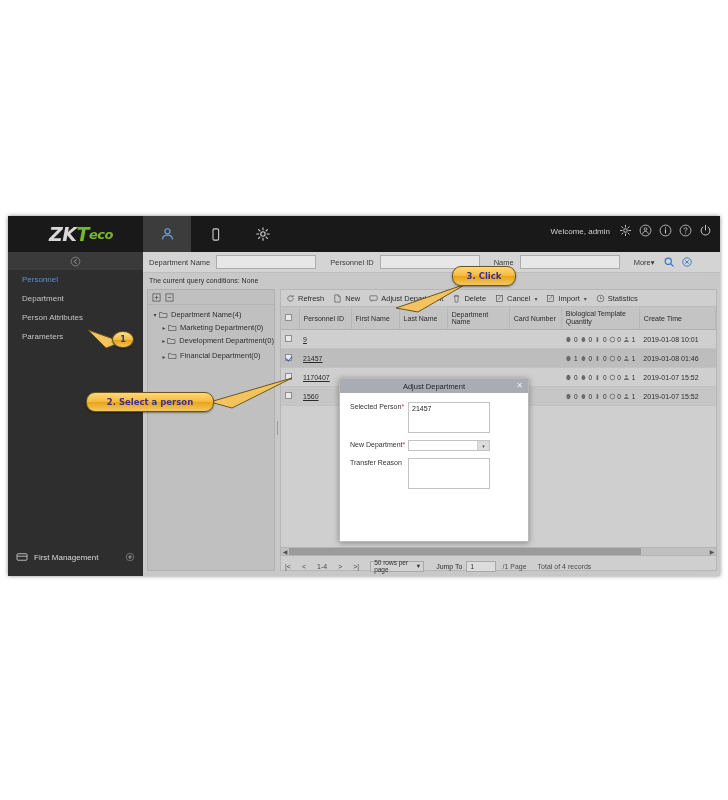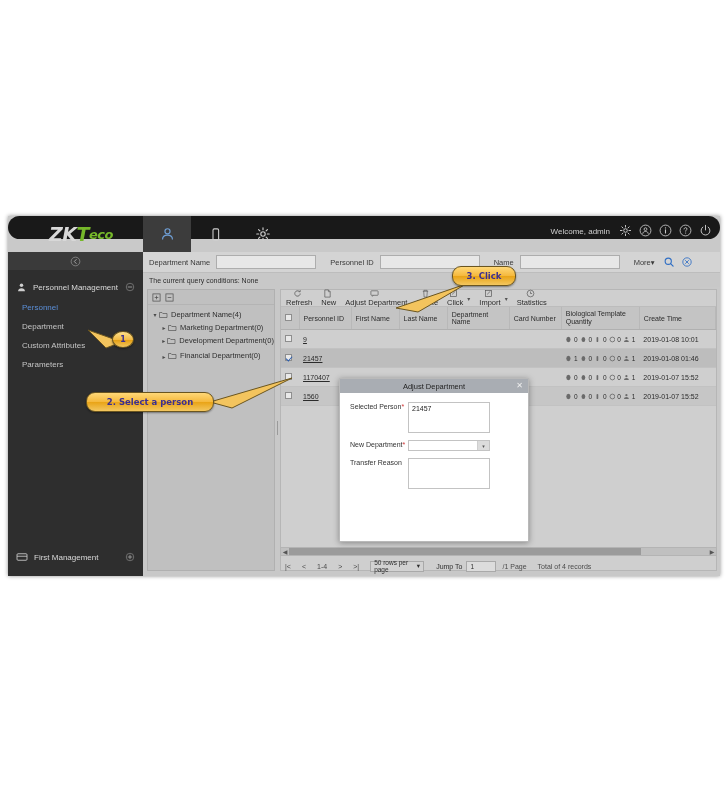--- a/index.html
+++ b/index.html
@@ -15,23 +15,22 @@
   #shot{
     position:absolute;left:8px;top:216px;
     width:712px;height:360px;
     background:#c9c9c9;
     box-shadow:0 0 4px rgba(0,0,0,.45);
     overflow:hidden;
   }
 
   
   .topbar{
-    position:absolute;left:0;top:0;width:712px;height:23px;
+    position:absolute;left:0;top:0;width:712px;height:36px;
     background:#191919;
-    border-radius:16px;
   }
   .logo{
     position:absolute;left:14px;top:5px;width:118px;height:26px;
     display:flex;align-items:center;justify-content:center;
   }
   .logo .zk{font-size:19px;font-weight:bold;letter-spacing:-.5px;color:#d8d8d8;font-style:italic;font-family:"DejaVu Sans",sans-serif;}
   .logo .eco{font-size:19px;font-weight:bold;letter-spacing:-.5px;color:#76b82a;font-style:italic;font-family:"DejaVu Sans",sans-serif;}
   .logo .teco-small{font-size:13px;}
 
   .modtabs{position:absolute;left:135px;top:0;height:36px;display:flex;}
@@ -119,21 +118,21 @@
 
   
   .tablepanel{
     position:absolute;left:137px;top:37px;width:437px;height:282px;
     background:#cfcfcf;border:1px solid #b6b6b6;box-sizing:border-box;
   }
   .toolbar{
     height:16px;display:flex;align-items:center;gap:0px;
     padding-left:5px;border-bottom:1px solid #bcbcbc;
   }
-  .tbtn{display:flex;align-items:center;font-size:7.5px;color:#2d2d2d;margin-right:9px;white-space:nowrap;cursor:pointer;flex-direction:column;}
+  .tbtn{display:flex;align-items:center;font-size:7.5px;color:#2d2d2d;margin-right:9px;white-space:nowrap;cursor:pointer;}
   .tbtn .ic{width:9px;height:9px;margin-right:3px;flex:0 0 auto;}
   .caret{font-size:6px;color:#555;margin-left:4px;margin-right:9px;}
 
   table.grid{border-collapse:collapse;width:100%;table-layout:fixed;}
   table.grid th{
     background:#c4c4c4;font-size:7px;font-weight:normal;color:#2b2b2b;
     text-align:left;padding:3px 4px;border-right:1px solid #b8b8b8;
     border-bottom:1px solid #b0b0b0;height:16px;vertical-align:middle;
   }
   table.grid td{
@@ -295,40 +294,29 @@
 
   <div class="sidebar">
 
     <div class="collapse">
       <svg width="11" height="11" viewBox="0 0 24 24">
         <circle cx="12" cy="12" r="9.5" fill="none" stroke="#9a9a9a" stroke-width="1.5"></circle>
         <path d="M13.6 7.6L9.4 12l4.2 4.4" fill="none" stroke="#bfbfbf" stroke-width="1.7" stroke-linecap="round"></path>
       </svg>
     </div>
 
-    <div class="sb-group">
-      <svg class="gi" viewBox="0 0 24 24">
-        <circle cx="12" cy="7" r="3.8" fill="#cfcfcf"></circle>
-        <path d="M4.5 20c0-4.2 3.4-6.4 7.5-6.4s7.5 2.2 7.5 6.4z" fill="#cfcfcf"></path>
-      </svg>
-      <span>Personnel Management</span>
-      <svg class="plusminus" viewBox="0 0 24 24">
-        <circle cx="12" cy="12" r="9" fill="none" stroke="#8d8d8d" stroke-width="1.6"></circle>
-        <path d="M7.6 12h8.8" stroke="#b8b8b8" stroke-width="1.8" stroke-linecap="round"></path>
-      </svg>
-    </div>
 
     <div class="sb-item active">
       <span>Personnel</span>
     </div>
     <div class="sb-item">
       <span>Department</span>
     </div>
     <div class="sb-item">
-      <span>Custom Attributes</span>
+      <span>Person Attributes</span>
     </div>
     <div class="sb-item">
       <span>Parameters</span>
     </div>
 
     <div class="sb-bottom">
       <svg class="gi" viewBox="0 0 24 20">
         <rect x="2" y="3.5" width="20" height="13" rx="2" fill="none" stroke="#cfcfcf" stroke-width="1.7"></rect>
         <path d="M2 8.5h20" stroke="#cfcfcf" stroke-width="1.6"></path>
       </svg>
@@ -446,21 +434,21 @@
             <path d="M4 5h12M6.5 5V3h7v2M6 5l1 13h6l1-13" fill="none" stroke="#555" stroke-width="1.4"></path>
           </svg>
           <span>Delete</span>
         </div>
 
         <div class="tbtn" style="margin-right:0;">
           <svg class="ic" viewBox="0 0 20 20">
             <rect x="3" y="3" width="14" height="14" fill="none" stroke="#555" stroke-width="1.5"></rect>
             <path d="M7 12l7-7" stroke="#555" stroke-width="1.5"></path>
           </svg>
-          <span>Click</span>
+          <span>Cancel</span>
         </div>
         <span class="caret">▾</span>
 
         <div class="tbtn" style="margin-right:0;">
           <svg class="ic" viewBox="0 0 20 20">
             <rect x="3" y="3" width="14" height="14" fill="none" stroke="#555" stroke-width="1.5"></rect>
             <path d="M7 12l7-7" stroke="#555" stroke-width="1.5"></path>
           </svg>
           <span>Import</span>
         </div>

